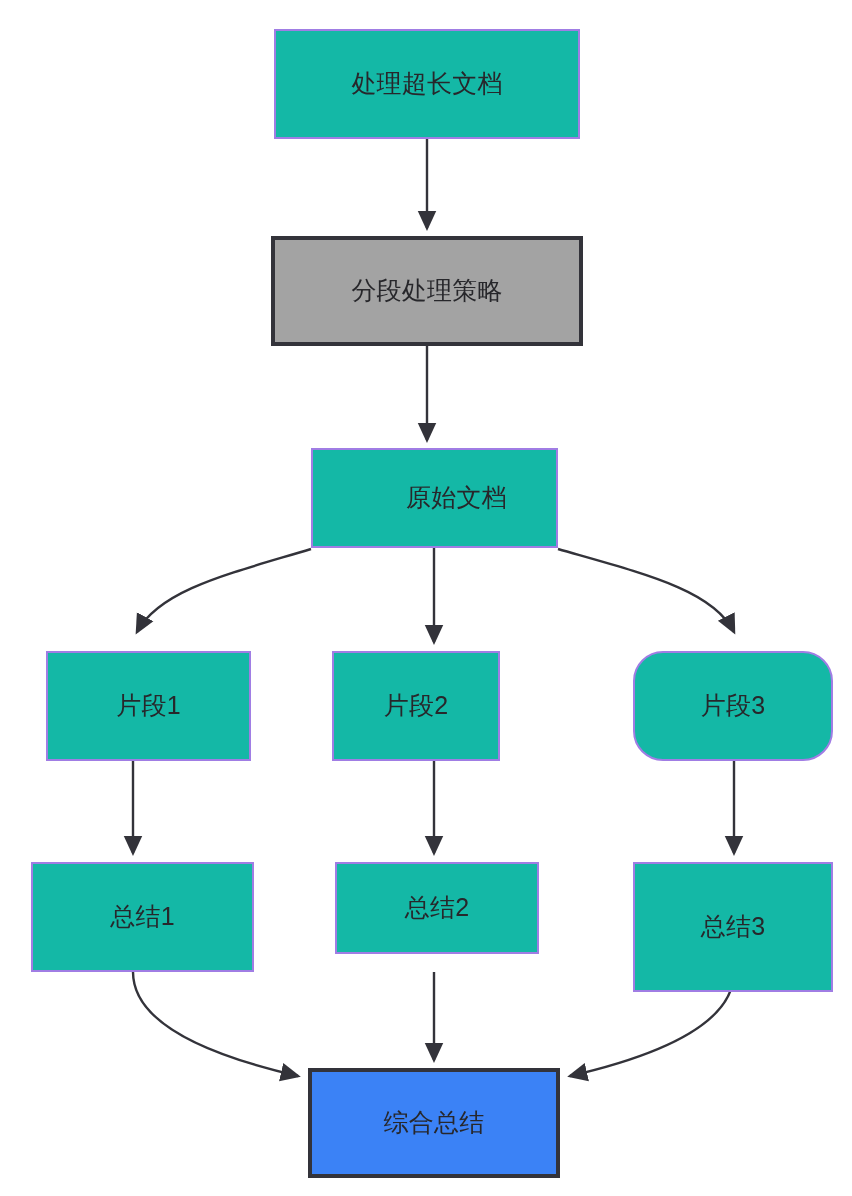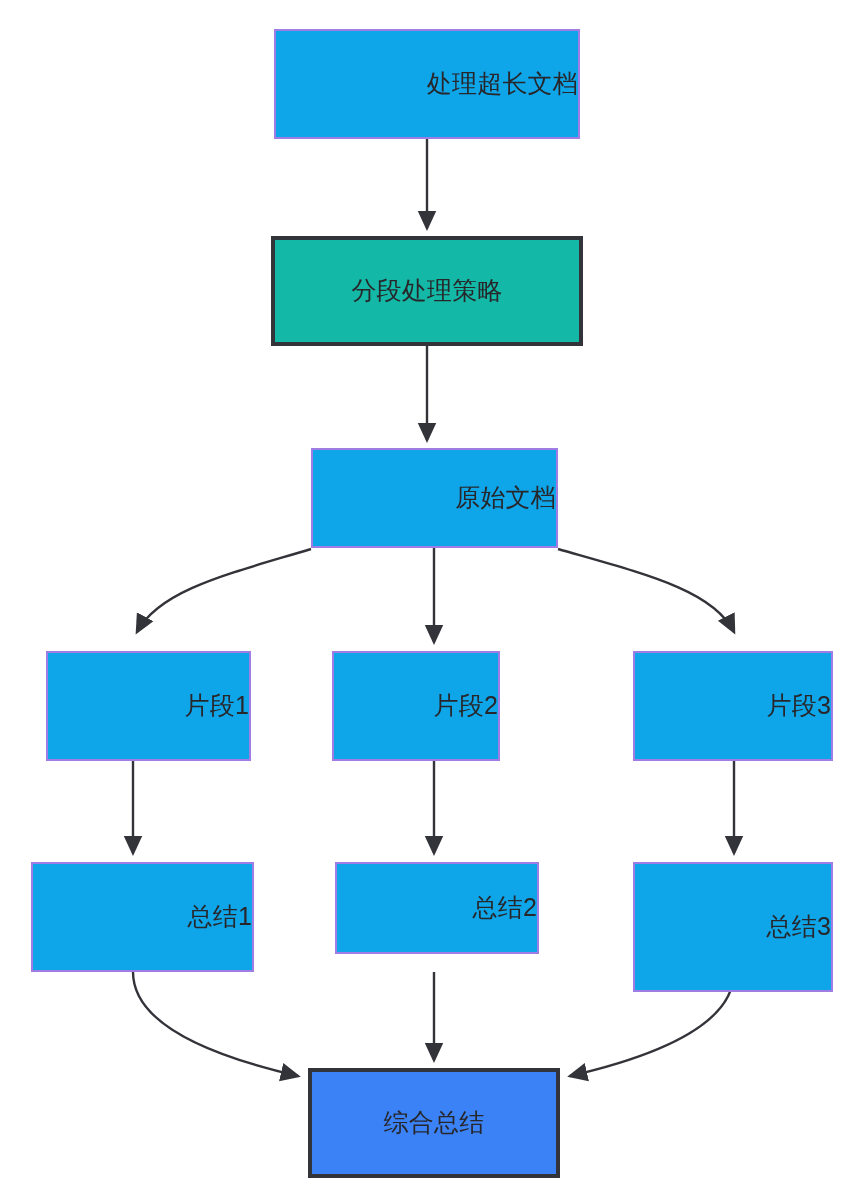--- a/index.html
+++ b/index.html
@@ -36,26 +36,25 @@
     text-align: center;
   }
   .node-label {
     font-size: 25px;
     line-height: 1.25;
     color: #27272b;
     letter-spacing: 0.2px;
     white-space: nowrap;
   }
   .node.style-light {
-    background: #0ea5e9;
+    background: #14b8a6;
     border: 2px solid #a07de4;
-    justify-content: flex-end;
   }
   .node.style-accent {
-    background: #14b8a6;
+    background: #a3a3a3;
     border: 4px solid #33333a;
   }
   .node.style-success {
     background: #3b82f6;
     border: 4px solid #33333a;
   }
 </style>
 </head>
 <body>
 
@@ -106,21 +105,21 @@
   </div>
 
   <div class="node style-light" style="left:46px; top:651px; width:205px; height:110px;">
     <span class="node-label">片段1</span>
   </div>
 
   <div class="node style-light" style="left:332px; top:651px; width:168px; height:110px;">
     <span class="node-label">片段2</span>
   </div>
 
-  <div class="node style-light" style="left:633px; top:651px; width:200px; height:110px;">
+  <div class="node style-light" style="left:633px; top:651px; width:200px; height:110px;border-radius:30px;">
     <span class="node-label">片段3</span>
   </div>
 
   <div class="node style-light" style="left:31px; top:862px; width:223px; height:110px;">
     <span class="node-label">总结1</span>
   </div>
 
   <div class="node style-light" style="left:335px; top:862px; width:204px; height:92px;">
     <span class="node-label">总结2</span>
   </div>

